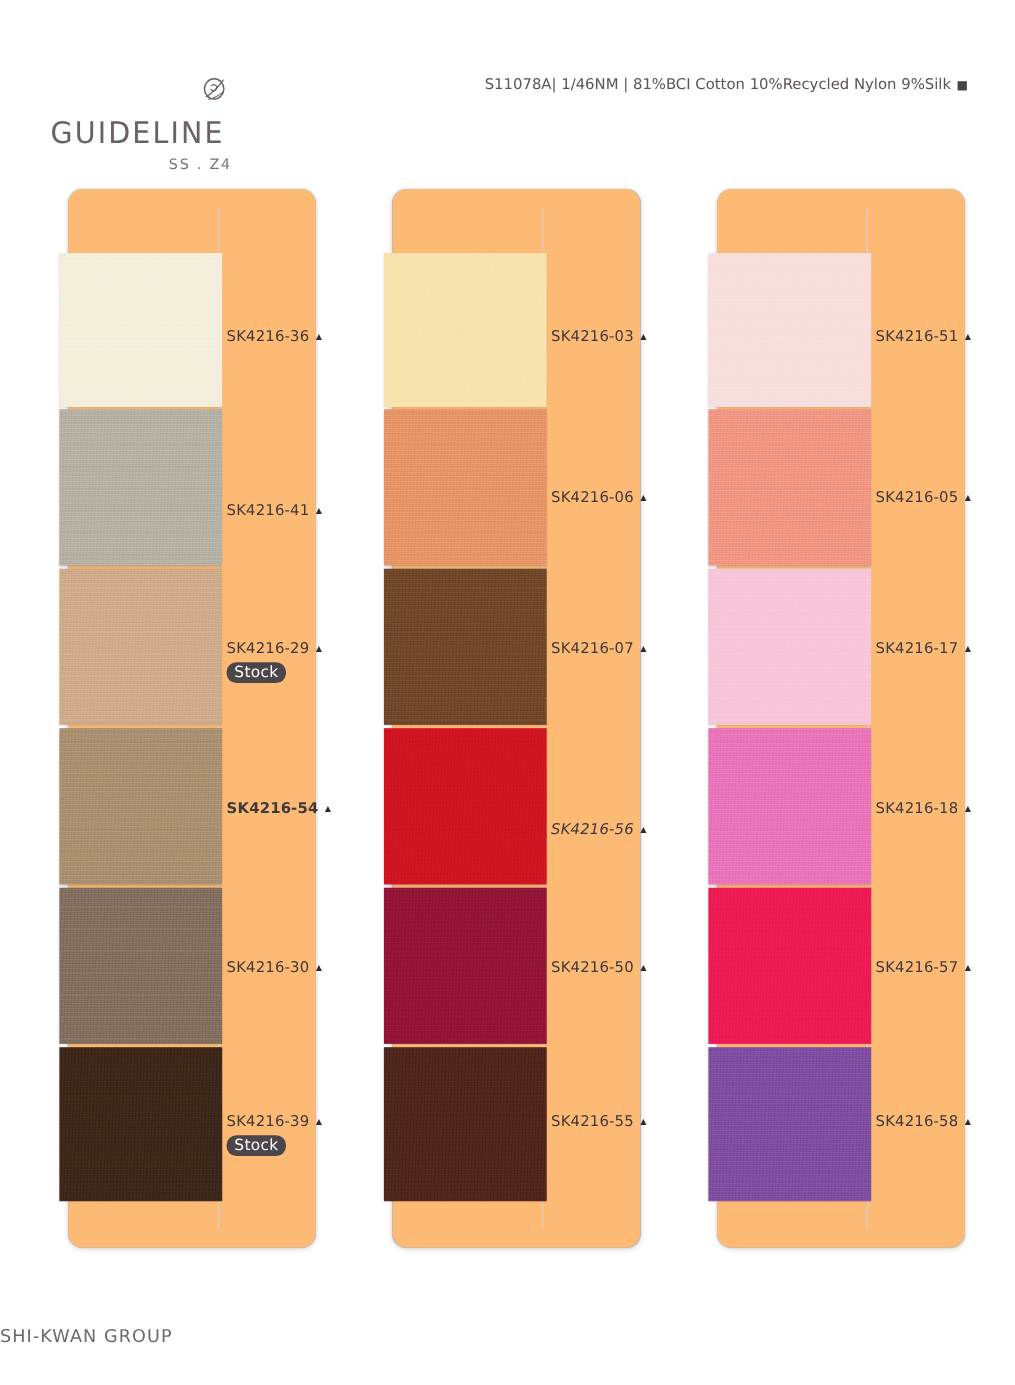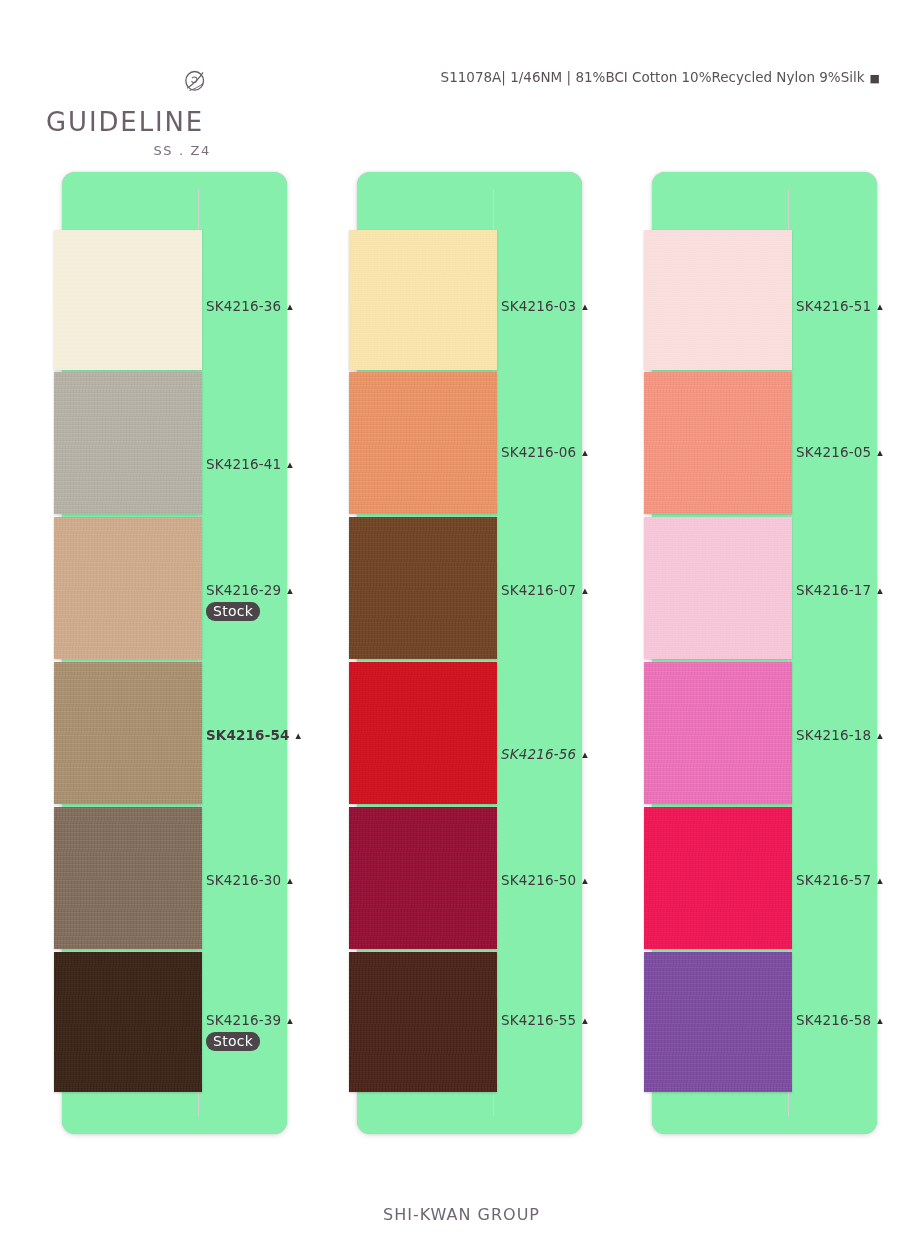--- a/index.html
+++ b/index.html
@@ -85,21 +85,21 @@
     left: 0;
     width: 923px;
     height: 970px;
   }
 
   .card {
     position: absolute;
     top: 0;
     width: 225px;
     height: 962px;
-    background: #86efac;
+    background: #fdba74;
     border-radius: 13px;
     box-shadow: 0 1px 5px rgba(120,112,118,0.30),
                 0 0 1px rgba(120,112,118,0.45);
   }
   .card.col1 { left: 62px; }
   .card.col2 { left: 357px; }
   .card.col3 { left: 652px; }
 
   .divider {
     position: absolute;
@@ -190,21 +190,20 @@
     font-family: "DejaVu Sans", sans-serif;
     line-height: 1;
   }
 
   
   .footer {
     position: absolute;
     left: 0;
     top: 1205px;
     width: 923px;
-    text-align: center;
   }
   .footer-text {
     font-size: 16px;
     letter-spacing: 1.0px;
     color: #6f6575;
     font-family: "DejaVu Sans", sans-serif;
   }
 </style>
 </head>
 <body>

